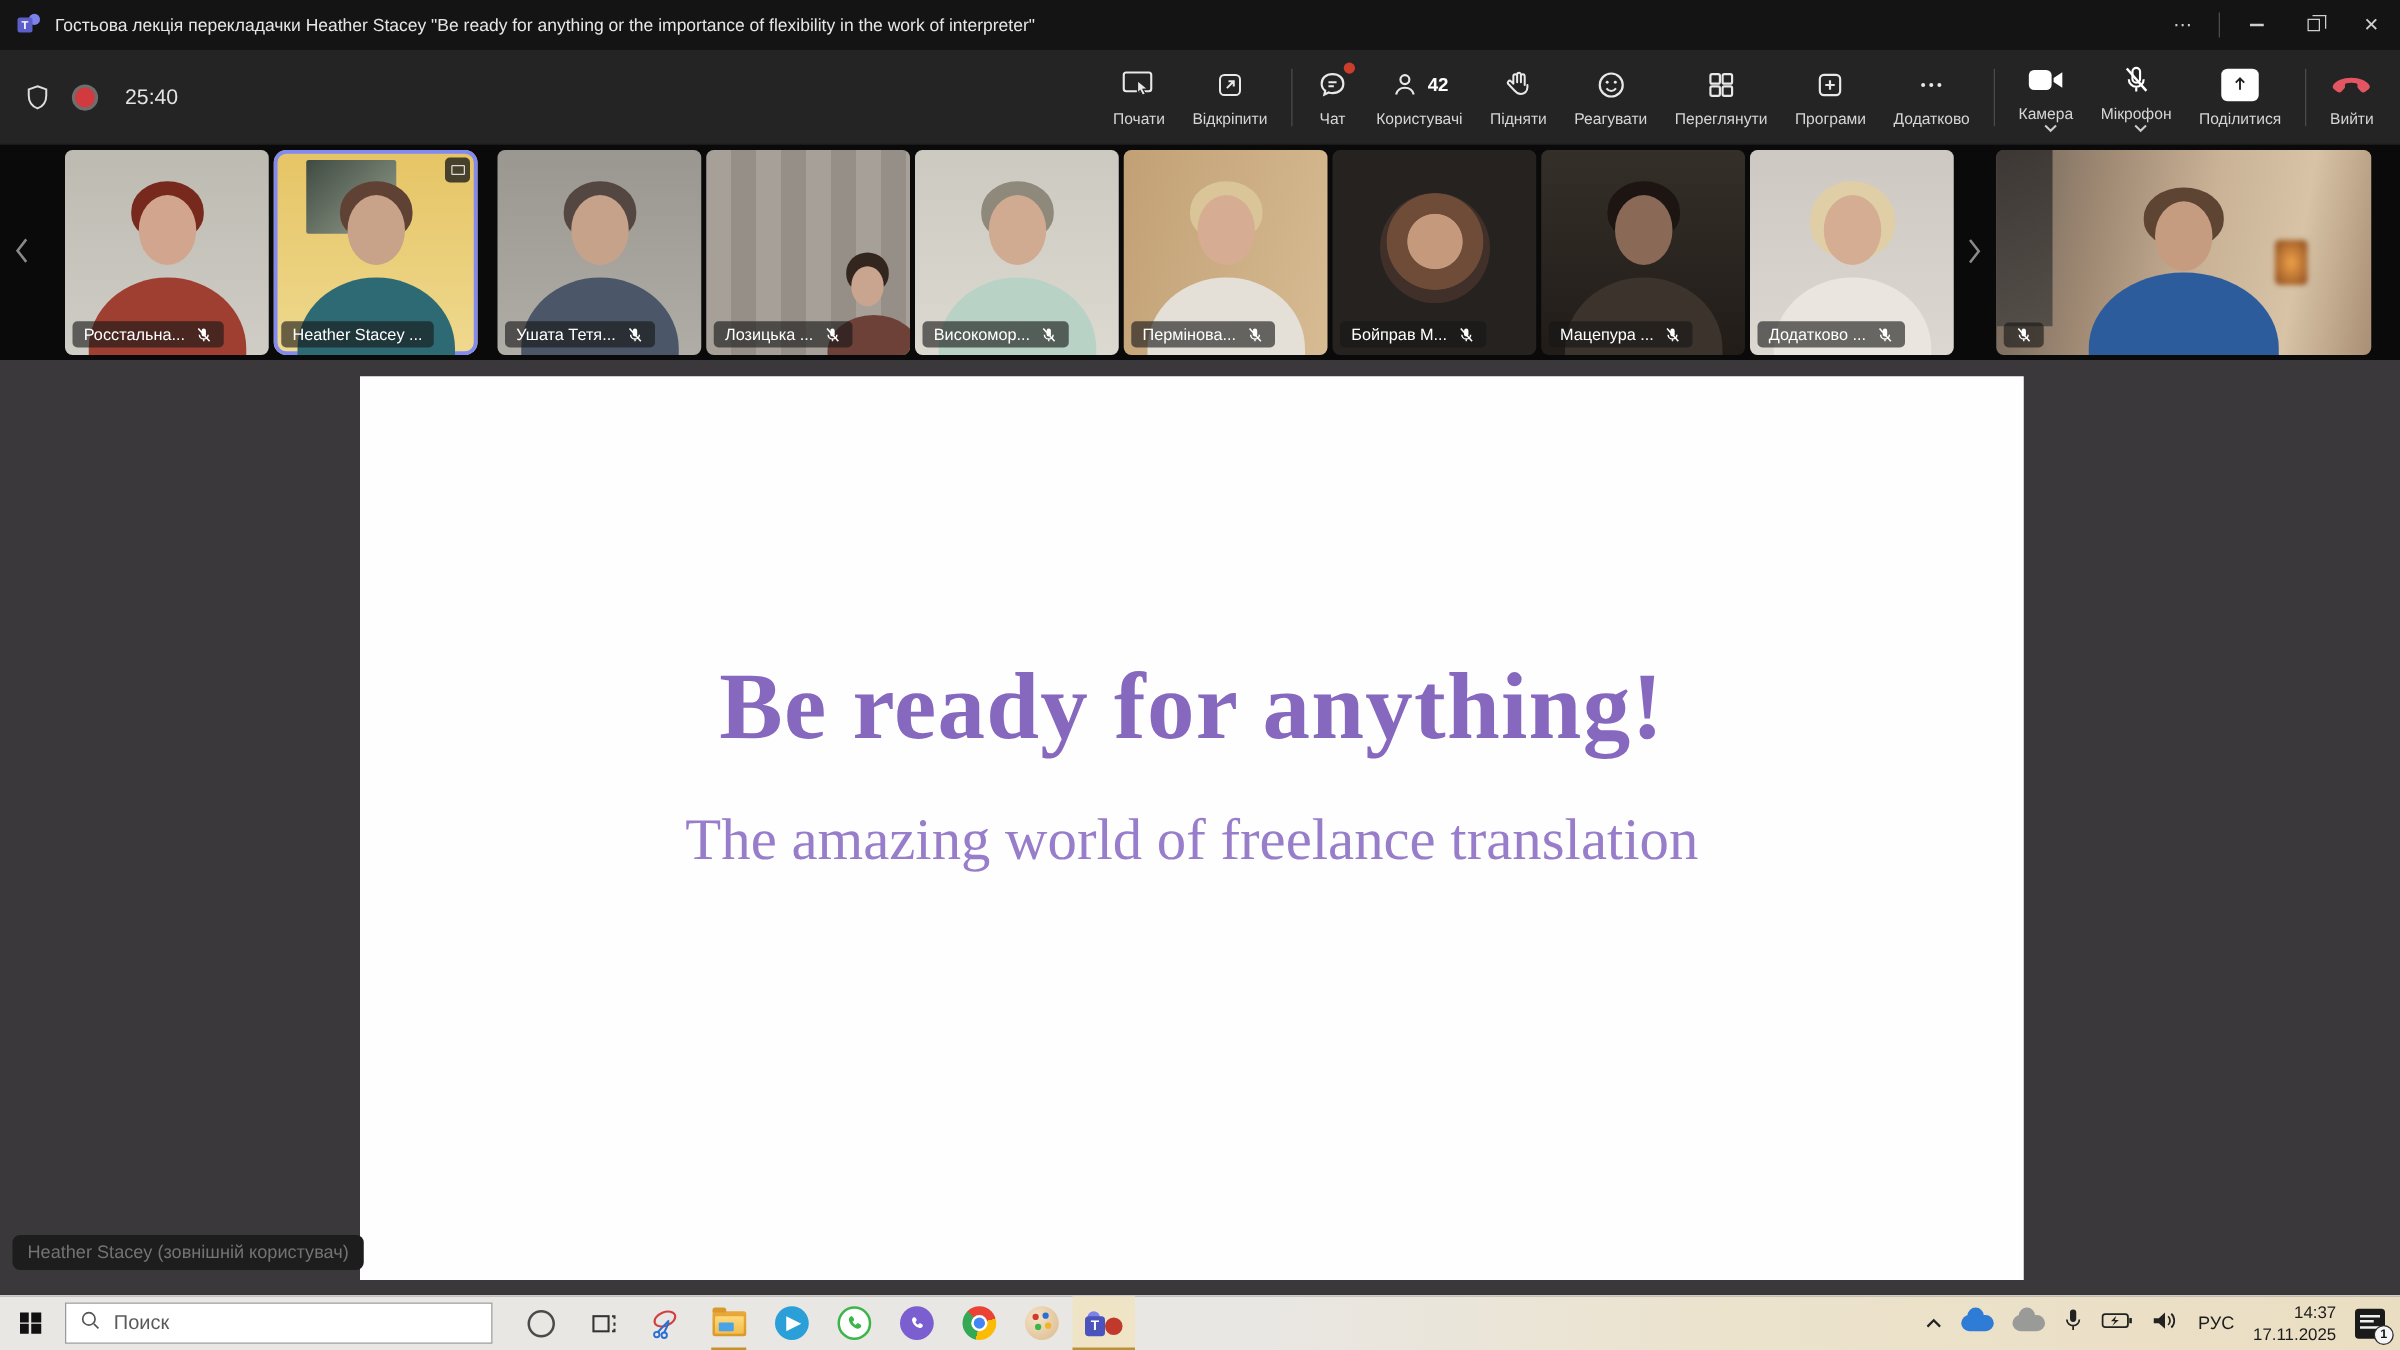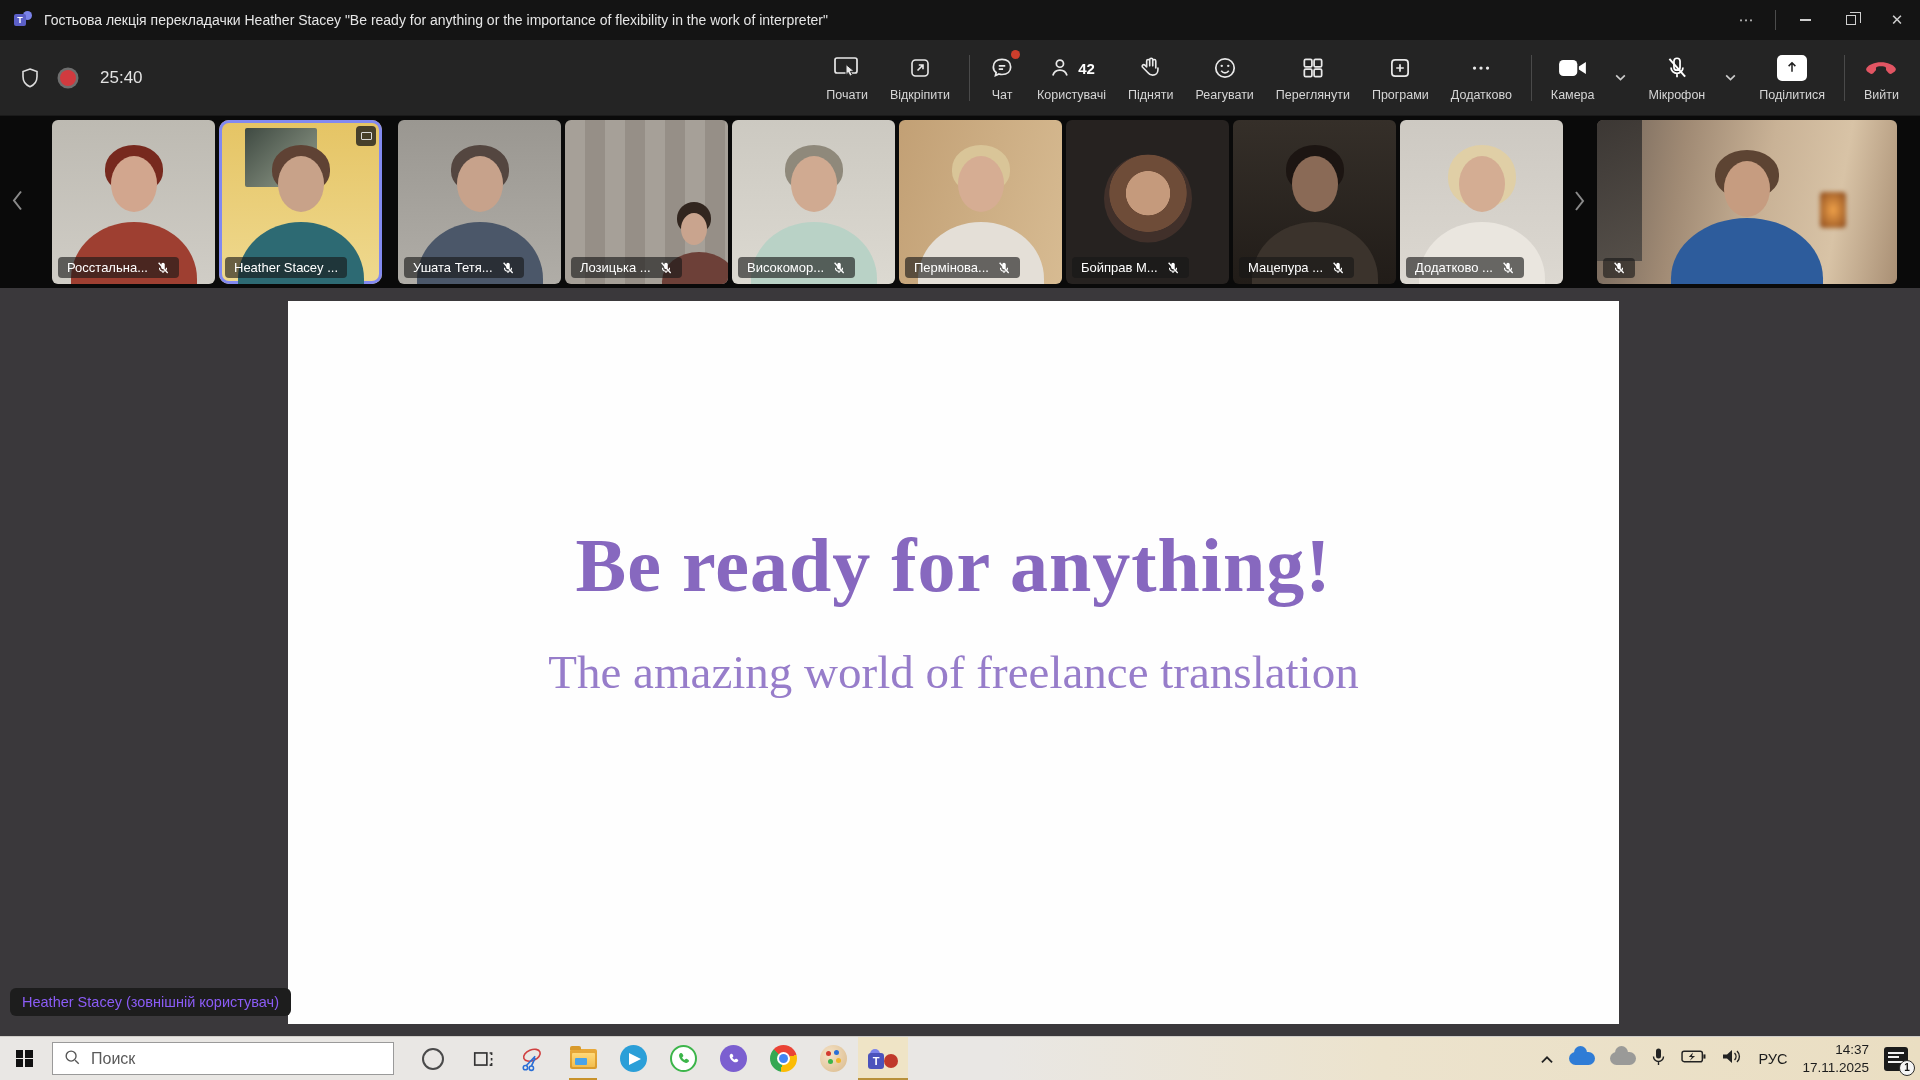--- a/index.html
+++ b/index.html
@@ -38,21 +38,21 @@
     gap:5px; padding:0 11px; height:64px; cursor:default; position:relative;}
   .tb-btn .ic { height:30px; display:flex; align-items:center; justify-content:space-between; position:relative;}
   .tb-btn .lbl { font-size:12.5px; color:#d6d6d6; white-space:nowrap; }
   .tb-sep { width:1px; height:46px; background:#4a4a4a; margin:0 8px; }
   .chat-dot { position:absolute; top:-3px; right:-5px; width:9px; height:9px;
     border-radius:50%; background:#cc3e2c; }
   .count-42 { color:#fff; font-size:15px; font-weight:bold; margin-left:4px;}
   .dd-chev { margin-left:7px; display:flex; align-items:flex-end; }
   .share-btn-bg { width:30px; height:26px; background:#fff; border-radius:5px;
     display:flex; align-items:center; justify-content:center;}
-  .cammic { flex-direction:row; gap:12px; }
+  .cammic { flex-direction:column; gap:0; }
   .cammic .colmn { display:flex; flex-direction:column; align-items:center; gap:5px;}
 
   
   .strip { height:172px; background:#0a0a0a; display:flex; align-items:center;
     padding:3px 14px 3px 52px; position:relative; }
   .strip-nav-left { position:absolute; left:10px; top:50%; transform:translateY(-50%);
     background:none; border:none; }
   .tiles, .tiles-big { display:flex; gap:4px; align-items:center; }
   .strip-nav-right { margin:0 10px; background:none; border:none; }
   .tile { width:163px; height:164px; border-radius:6px; position:relative; overflow:hidden;
@@ -111,21 +111,21 @@
   
   .stage { height:748px; background:#3a383b; position:relative; }
   .slide { position:absolute; left:288px; top:13px; width:1331px; height:723px; background:#fefefe;
     display:flex; flex-direction:column; align-items:center; justify-content:center;
     gap:36px; transform:translateY(0); }
   .slide-inner { display:flex; flex-direction:column; align-items:center; gap:36px;
     transform:translateY(-52px); }
   .slide-title { font-family:"Liberation Serif", serif; font-weight:bold; font-size:76px;
     color:#8768bf; letter-spacing:1px;}
   .slide-subtitle { font-family:"Liberation Serif", serif; font-size:47px; color:#977dca; }
-  .tooltip { position:absolute; left:10px; bottom:20px; background:#1d1d1d; color:#8b5cf6;
+  .tooltip { position:absolute; left:10px; bottom:20px; background:#1d1d1d; color:#737373;
     font-size:14.5px; padding:6px 12px; border-radius:6px; }
 
   
   .taskbar { height:44px; display:flex; align-items:center;
     background:linear-gradient(90deg,#e9e7e4 0%,#e9e7e4 52%,#ece3cd 72%,#eadec2 100%);
     border-top:1px solid #cfcdc8;}
   .tb-start { width:48px; height:44px; display:flex; align-items:center; justify-content:center; }
   .win-logo { width:17px; height:17px; display:grid; grid-template-columns:1fr 1fr; gap:1.5px; }
   .win-logo span { background:#111; }
   .search-box { width:342px; height:33px; background:#fff; border:1px solid #9a9a9a;

